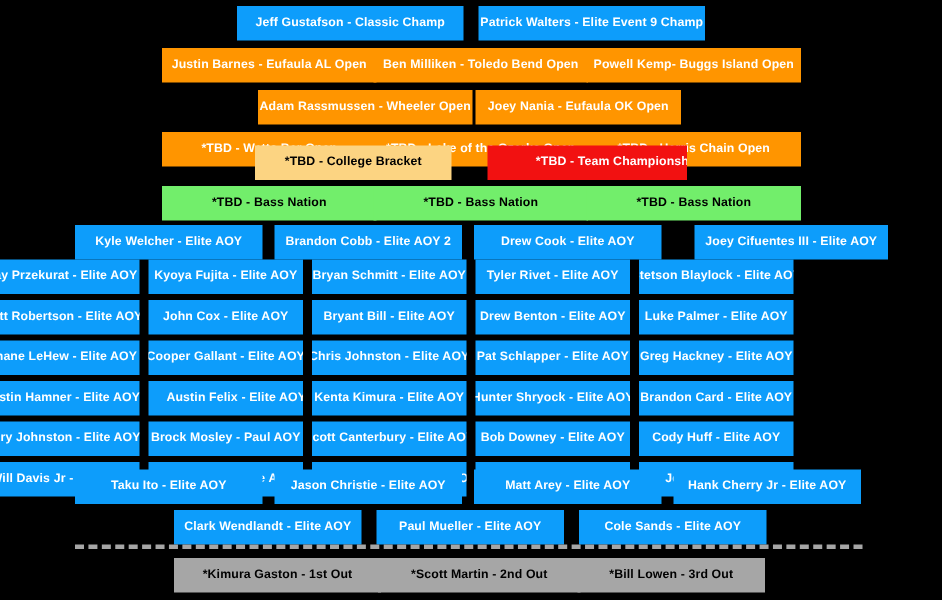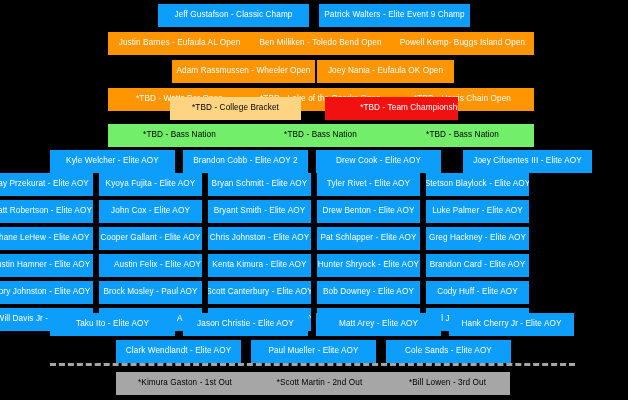--- a/index.html
+++ b/index.html
@@ -21,21 +21,21 @@
     background: #000000;
   }
   .cell {
     position: absolute;
     box-sizing: border-box;
     display: flex;
     align-items: center;
     justify-content: center;
     text-align: left;
     font-size: 8.2px;
-    font-weight: normal;
+    font-weight: bold;
     letter-spacing: 0.1px;
     line-height: 1;
     white-space: nowrap;
     overflow: hidden;
     padding: 0 2px;
   }
   .c-blue   { background: #0d9dfb; color: #ffffff; }
   .c-orange { background: #ff9500; color: #ffffff; }
   .c-amber  { background: #fcd482; color: #000000; }
   .c-red    { background: #f21111; color: #ffffff; }
@@ -70,21 +70,21 @@
     <div class="cell c-blue" style="left: 183px; top: 150px; width: 125px; height: 23px;">Brandon Cobb - Elite AOY 2</div>
     <div class="cell c-blue" style="left: 316px; top: 150px; width: 125px; height: 23px;">Drew Cook - Elite AOY</div>
     <div class="cell c-blue" style="left: 463px; top: 150px; width: 129px; height: 23px;">Joey Cifuentes III - Elite AOY</div>
     <div class="cell c-blue" style="left: -10px; top: 173px; width: 103px; height: 23px;">Jay Przekurat - Elite AOY</div>
     <div class="cell c-blue" style="left: 99px; top: 173px; width: 103px; height: 23px;">Kyoya Fujita - Elite AOY</div>
     <div class="cell c-blue" style="left: 208px; top: 173px; width: 103px; height: 23px;">Bryan Schmitt - Elite AOY</div>
     <div class="cell c-blue" style="left: 317px; top: 173px; width: 103px; height: 23px;">Tyler Rivet - Elite AOY</div>
     <div class="cell c-blue" style="left: 426px; top: 173px; width: 103px; height: 23px;">Stetson Blaylock - Elite AOY</div>
     <div class="cell c-blue" style="left: -10px; top: 200px; width: 103px; height: 23px;">Matt Robertson - Elite AOY</div>
     <div class="cell c-blue" style="left: 99px; top: 200px; width: 103px; height: 23px;">John Cox - Elite AOY</div>
-    <div class="cell c-blue" style="left: 208px; top: 200px; width: 103px; height: 23px;">Bryant Smith - Elite AOY</div>
+    <div class="cell c-blue" style="left: 208px; top: 200px; width: 103px; height: 23px;">Bryant Bill - Elite AOY</div>
     <div class="cell c-blue" style="left: 317px; top: 200px; width: 103px; height: 23px;">Drew Benton - Elite AOY</div>
     <div class="cell c-blue" style="left: 426px; top: 200px; width: 103px; height: 23px;">Luke Palmer - Elite AOY</div>
     <div class="cell c-blue" style="left: -10px; top: 227px; width: 103px; height: 23px;">Shane LeHew - Elite AOY</div>
     <div class="cell c-blue" style="left: 99px; top: 227px; width: 103px; height: 23px;">Cooper Gallant - Elite AOY</div>
     <div class="cell c-blue" style="left: 208px; top: 227px; width: 103px; height: 23px;">Chris Johnston - Elite AOY</div>
     <div class="cell c-blue" style="left: 317px; top: 227px; width: 103px; height: 23px;">Pat Schlapper - Elite AOY</div>
     <div class="cell c-blue" style="left: 426px; top: 227px; width: 103px; height: 23px;">Greg Hackney - Elite AOY</div>
     <div class="cell c-blue" style="left: -10px; top: 254px; width: 103px; height: 23px;">Justin Hamner - Elite AOY</div>
     <div class="cell c-blue" style="left: 99px; top: 254px; width: 103px; height: 23px; padding-left: 16px;">Austin Felix - Elite AOY</div>
     <div class="cell c-blue" style="left: 208px; top: 254px; width: 103px; height: 23px;">Kenta Kimura - Elite AOY</div>

